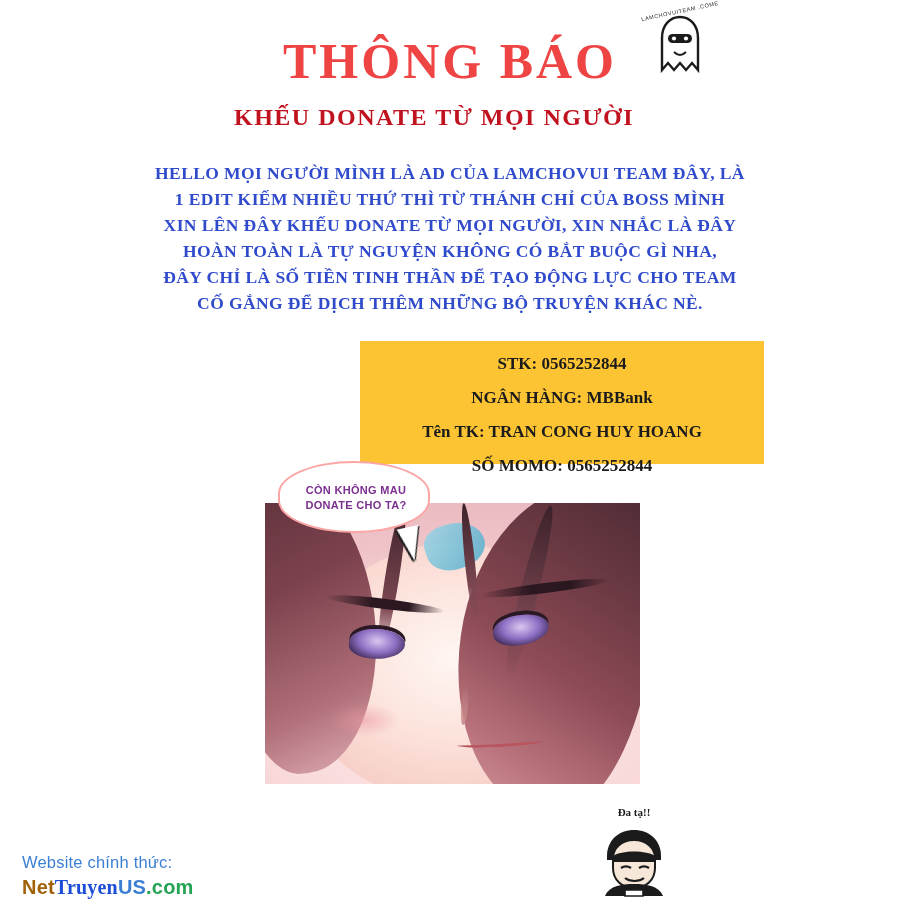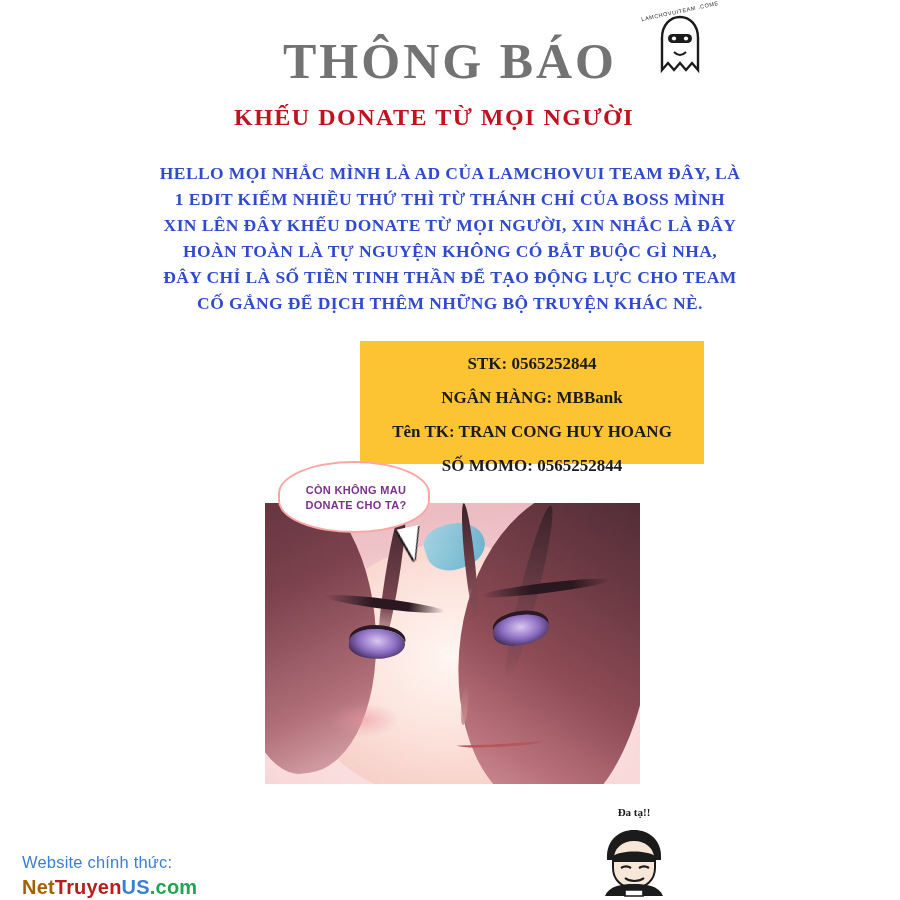--- a/index.html
+++ b/index.html
@@ -36,21 +36,21 @@
   
   .title-main {
     position: absolute;
     left: 0; top: 32px;
     width: 900px;
     text-align: center;
     font-family: "Liberation Serif", serif;
     font-weight: bold;
     font-size: 50px;
     letter-spacing: 3px;
-    color: #737373;
+    color: #ef4444;
   }
   .title-sub {
     position: absolute;
     left: 0; top: 104px;
     width: 868px;
     text-align: center;
     font-family: "Liberation Serif", serif;
     font-weight: bold;
     font-size: 24px;
     letter-spacing: 1.5px;
@@ -69,21 +69,21 @@
     font-size: 17.5px;
     line-height: 26px;
     letter-spacing: .4px;
   }
   .body-para .ln { display: block; white-space: nowrap; }
 
   
   .bank-box {
     position: absolute;
     left: 360px; top: 341px;
-    width: 344px; height: 123px;
+    width: 404px; height: 123px;
     background: #fcc433;
   }
   .bank-line {
     text-align: center;
     font-family: "Liberation Serif", serif;
     font-weight: bold;
     font-size: 17px;
     color: #1b1b1b;
     line-height: 27px;
     margin-top: 7px;
@@ -245,21 +245,21 @@
     letter-spacing: .2px;
   }
   .watermark .wm-line2 {
     margin-top: 4px;
     font-family: "Liberation Sans", sans-serif;
     font-size: 20px;
     font-weight: bold;
     letter-spacing: .2px;
   }
   .wm-net { color: #a16207; }
-  .wm-truyen { color: #b91c1c; }
+  .wm-truyen { color: #1d4ed8; font-family: Liberation Serif, serif; }
   .wm-us { color: #3b7fd4; }
   .wm-dotcom { color: #23a455; }
 </style>
 </head>
 <body>
 
 <div id="page">
 
   <div class="ghost-logo">
     <div class="ghost-text">LAMCHOVUITEAM .COME</div>
@@ -269,21 +269,21 @@
       <circle cx="34" cy="30.5" r="2.1" fill="#ffffff"></circle>
       <circle cx="46" cy="30.5" r="2.1" fill="#ffffff"></circle>
       <path d="M34 44 C38 48 42 48 46 44" stroke="#1b1b1b" stroke-width="2" fill="none"></path>
     </svg>
   </div>
 
   <div class="title-main">THÔNG BÁO</div>
   <div class="title-sub">KHẾU DONATE TỪ MỌI NGƯỜI</div>
 
   <div class="body-para">
-    <span class="ln">HELLO MỌI NHẮC MÌNH LÀ AD CỦA LAMCHOVUI TEAM ĐÂY, LÀ</span>
+    <span class="ln">HELLO MỌI NGƯỜI MÌNH LÀ AD CỦA LAMCHOVUI TEAM ĐÂY, LÀ</span>
     <span class="ln">1 EDIT KIẾM NHIỀU THỨ THÌ TỪ THÁNH CHỈ CỦA BOSS MÌNH</span>
     <span class="ln">XIN LÊN ĐÂY KHẾU DONATE TỪ MỌI NGƯỜI, XIN NHẮC LÀ ĐÂY</span>
     <span class="ln">HOÀN TOÀN LÀ TỰ NGUYỆN KHÔNG CÓ BẮT BUỘC GÌ NHA,</span>
     <span class="ln">ĐÂY CHỈ LÀ SỐ TIỀN TINH THẦN ĐỂ TẠO ĐỘNG LỰC CHO TEAM</span>
     <span class="ln">CỐ GẮNG ĐỂ DỊCH THÊM NHỮNG BỘ TRUYỆN KHÁC NÈ.</span>
   </div>
 
   <div class="bank-box">
     <div class="bank-line">STK: 0565252844</div>
     <div class="bank-line">NGÂN HÀNG: MBBank</div>

